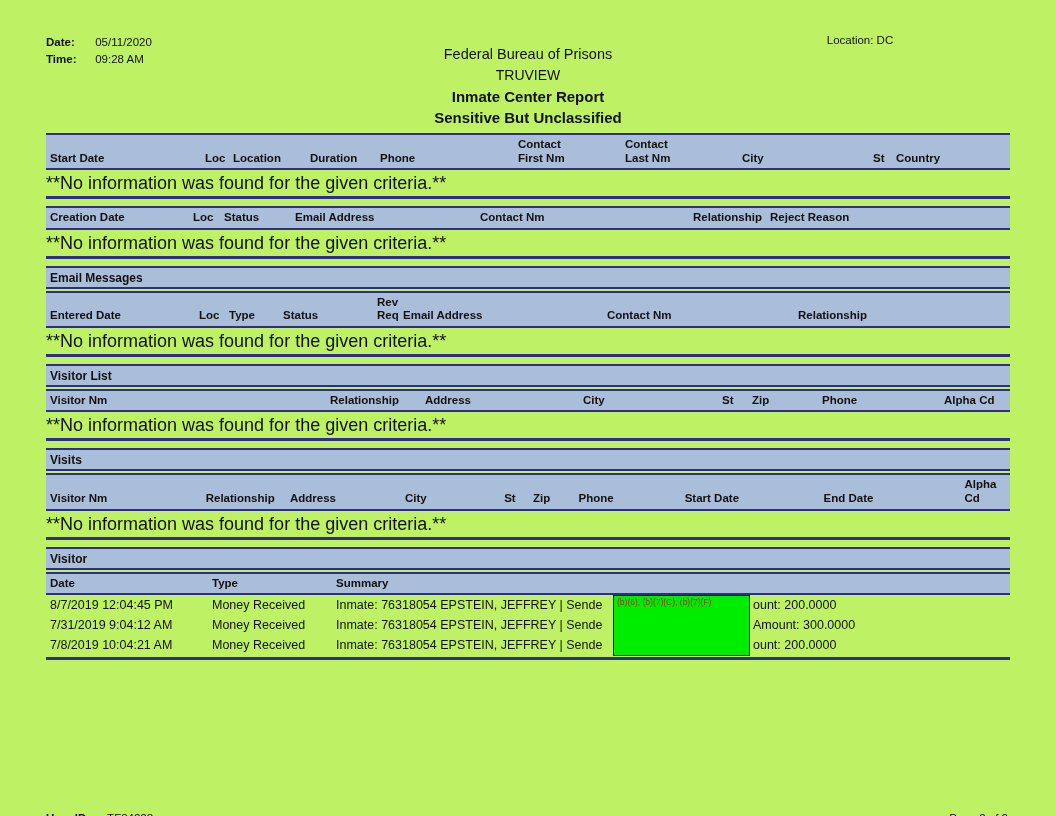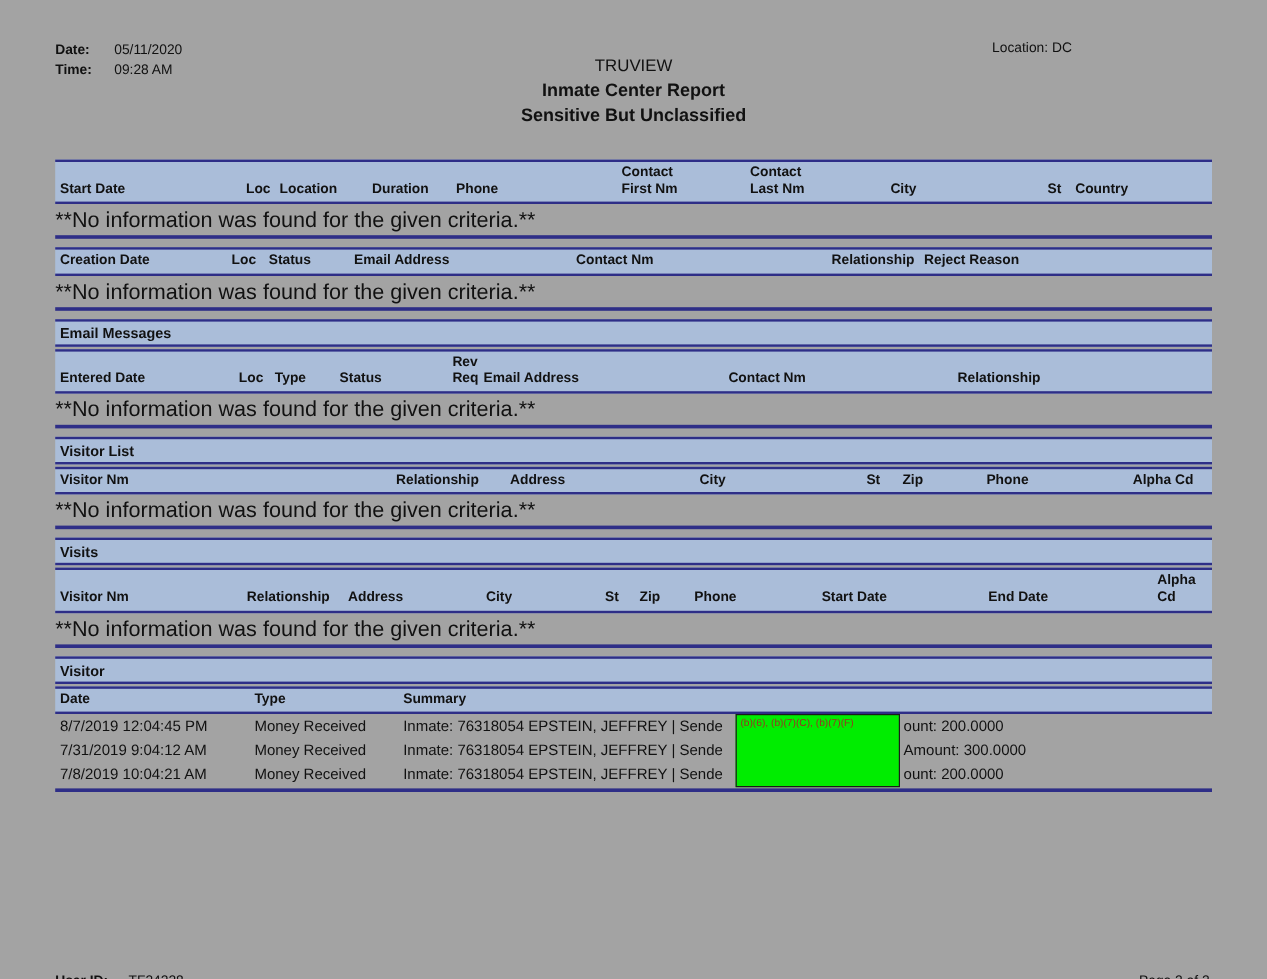--- a/index.html
+++ b/index.html
@@ -4,21 +4,21 @@
 <style>
   :root{
     --bar:#aabdd9;
     --rule:#2e2e87;
     --redaction-green:#00ed00;
     --redaction-text:#993322;
   }
   *{margin:0;padding:0;box-sizing:border-box}
   html,body{background:#fff}
   .page{
-    position:relative;width:1056px;height:816px;background:#a3a3a3;overflow:hidden;
+    position:relative;width:1056px;height:816px;background:#bef264;overflow:hidden;
     font-family:"Liberation Sans","DejaVu Sans",sans-serif;color:#111;
   }
   
   .top{display:flex;padding:34px 46px 0;height:133px}
   .top-left{width:300px;font-size:11.5px;line-height:17px}
   .top-left .lbl{display:inline-block;width:46px;font-weight:bold}
   .top-center{flex:1;text-align:center;margin-top:10px}
   .tc1{font-size:14.5px;line-height:21px}
   .tc2{font-size:14px;line-height:21px}
   .tc3,.tc4{font-size:15px;font-weight:bold;line-height:21px}
@@ -61,20 +61,21 @@
       <div>
         <span class="lbl">Date:</span>
         <span>05/11/2020</span>
       </div>
       <div>
         <span class="lbl">Time:</span>
         <span>09:28 AM</span>
       </div>
     </div>
     <div class="top-center">
+      <div class="tc1">Federal Bureau of Prisons</div>
       <div class="tc2">TRUVIEW</div>
       <div class="tc3">Inmate Center Report</div>
       <div class="tc4">Sensitive But Unclassified</div>
     </div>
     <div class="top-right">Location: DC</div>
   </div>
 
   <div class="content">
 
     <div class="section">

